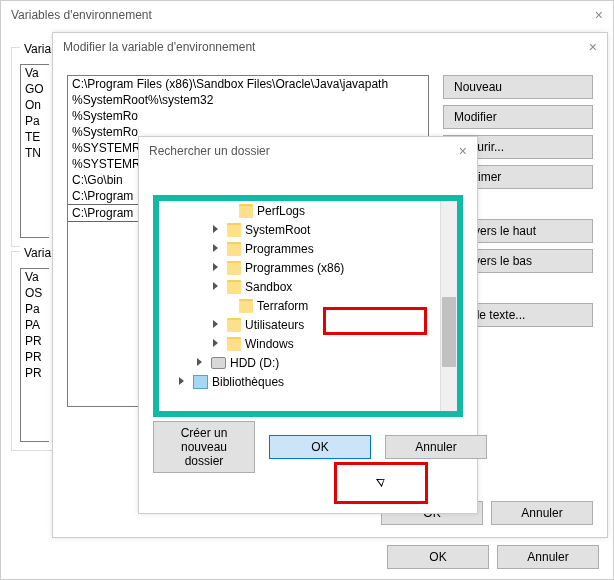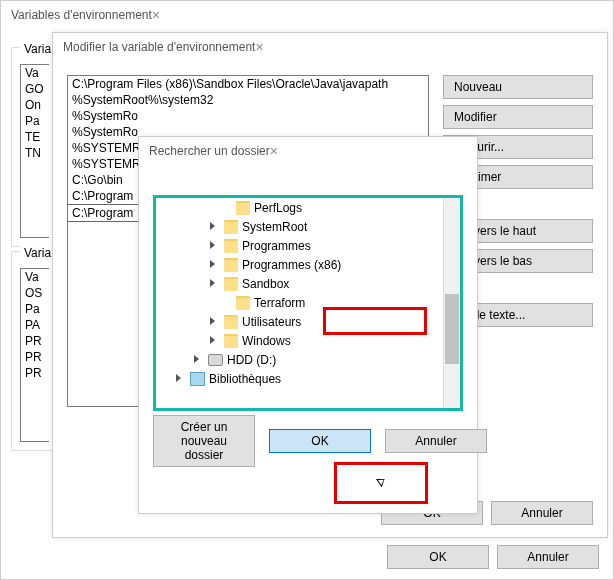--- a/index.html
+++ b/index.html
@@ -1,27 +1,27 @@
 <!DOCTYPE html>
 <html><head>
 <meta charset="utf-8">
 <style>
   body{margin:0;font-family:"Segoe UI",Tahoma,sans-serif;font-size:12px;color:#000;background:#fff;width:614px;height:580px;overflow:hidden;position:relative}
   .win{position:absolute;background:#fff;border:1px solid #ccc;box-shadow:0 0 6px rgba(0,0,0,.1)}
-  .titlebar{display:flex;align-items:center;justify-content:flex-start;padding:6px 10px;color:#555;font-size:12px}
+  .titlebar{display:flex;align-items:center;justify-content:space-between;padding:6px 10px;color:#555;font-size:12px}
   .close-x{color:#888;cursor:pointer;font-size:14px}
   .btn{display:inline-block;min-width:80px;padding:4px 10px;background:#e1e1e1;border:1px solid #adadad;text-align:center;cursor:pointer;font-size:12px}
   .btn-primary{background:#cce4f7;border:1px solid #0078d7}
   .group{border:1px solid #ddd;margin:4px 10px;padding:8px}
   .list{border:1px solid #7a7a7a;background:#fff;height:172px;overflow:hidden}
   .row{padding:1px 4px;white-space:nowrap}
   .editline{border-top:1px solid #666;border-bottom:1px solid #666}
   .sidebtns{display:flex;flex-direction:column;gap:6px}
   .sidebtns .btn{width:128px;text-align:left;padding-left:10px}
-  .tree{border:3px solid #14b8a6;background:#fff;height:210px;overflow:hidden;position:relative}
+  .tree{border:6px solid #14b8a6;background:#fff;height:210px;overflow:hidden;position:relative}
   .node{display:flex;align-items:center;height:19px;gap:4px;white-space:nowrap}
   .fold{width:10px;height:10px;display:inline-block;position:relative}
   .fold::before{content:"";position:absolute;left:0;top:0;border-left:5px solid #555;border-top:4px solid transparent;border-bottom:4px solid transparent}
   .folder{width:14px;height:12px;background:#ffe08a;border-radius:1px;display:inline-block;border-top:2px solid #f5d060}
   .disk{width:13px;height:10px;background:#d8d8d8;border:1px solid #888;border-radius:2px;display:inline-block}
   .lib{width:13px;height:12px;background:#a8d8f0;border:1px solid #5aa0c8;display:inline-block}
   .scrollbar{position:absolute;right:0;top:0;width:16px;height:100%;background:#f0f0f0;border-left:1px solid #ddd}
   .thumb{position:absolute;width:14px;left:1px;background:#c1c1c1}
   .label-f{width:60px;display:inline-block}
   .input{border:1px solid #7a7a7a;padding:3px 5px;background:#fff}

